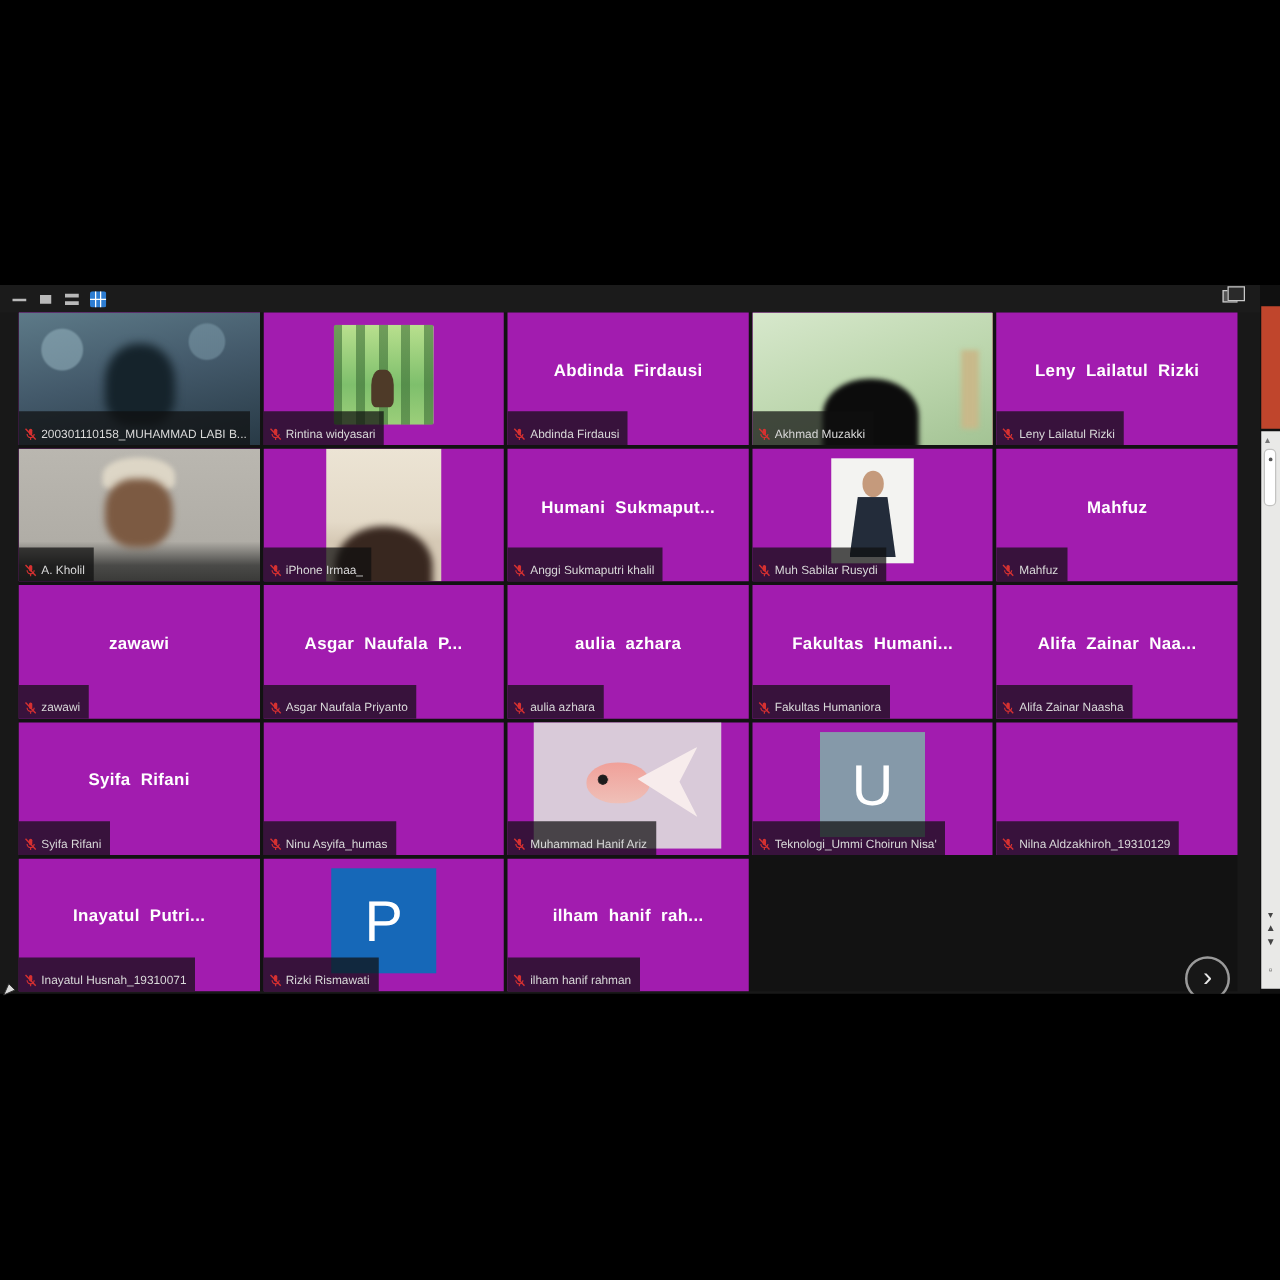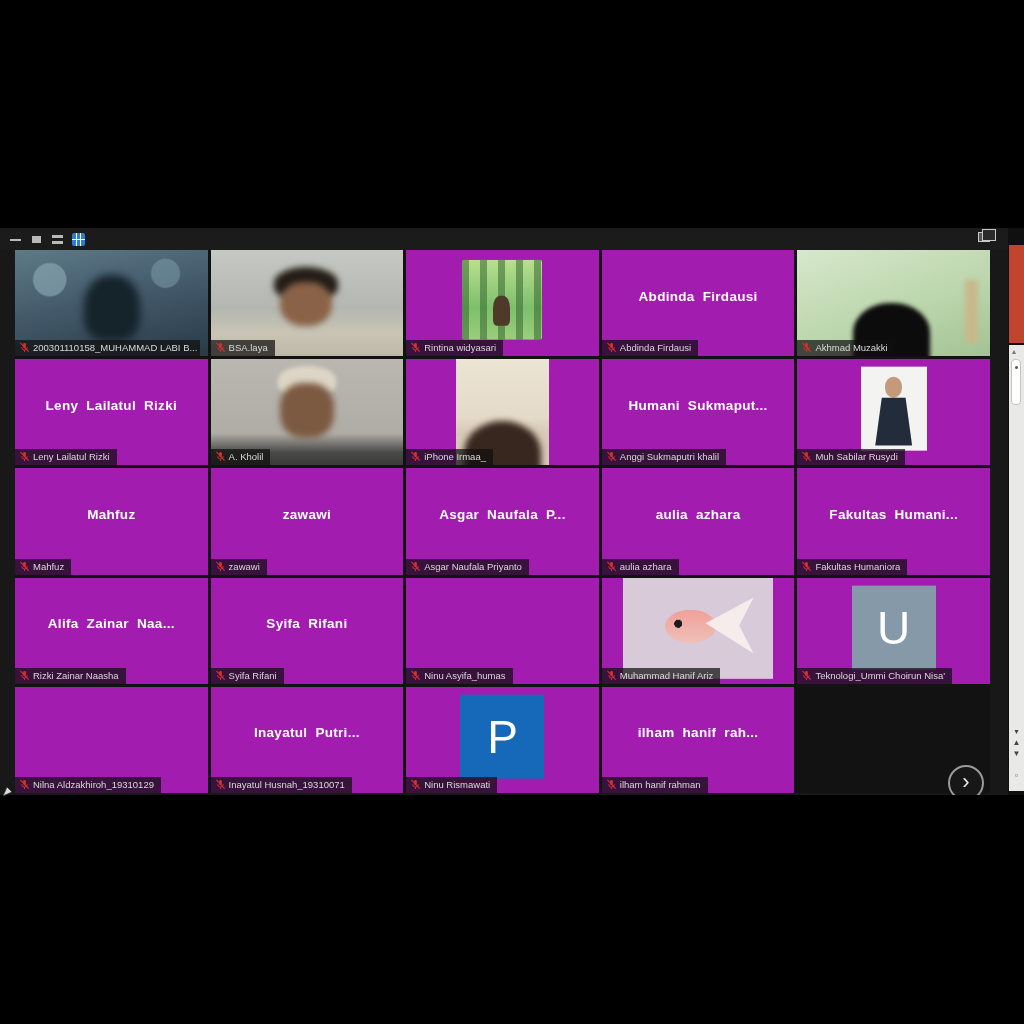--- a/index.html
+++ b/index.html
@@ -24,21 +24,21 @@
   .ic-cascade::after{content:'';position:absolute;left:3px;top:-4px;width:12px;height:10px;border:1px solid #c9c9c9;background:#2a2a2a;}
 
   
   .grid{position:absolute;left:15px;right:18px;top:22px;bottom:2px;display:grid;
     grid-template-columns:repeat(5,1fr);grid-auto-rows:1fr;gap:3px;background:#121212;}
   .tile{position:relative;background:#a21caf;overflow:hidden;}
   .tile.active{box-shadow:inset 0 0 0 2px #dede7a;}
   .center-name{position:absolute;inset:0 0 14px 0;display:flex;align-items:center;justify-content:center;
     color:#fff;font-weight:bold;font-size:13.5px;word-spacing:4px;letter-spacing:.3px;text-align:center;padding:0 8px;}
   .name-tag{position:absolute;left:0;bottom:0;display:flex;align-items:center;gap:3px;
-    background:rgba(15,15,15,.72);color:#d9d9d9;font-size:9.5px;line-height:11px;padding:2px 7px 3px 4px;
+    background:rgba(15,15,15,.72);color:#d9d9d9;font-size:9.5px;line-height:11px;padding:13px 7px 3px 4px;
     max-width:96%;white-space:nowrap;overflow:hidden;z-index:4;}
   .mic{width:11px;height:11px;flex:0 0 auto;}
 
   
   .video{position:absolute;inset:0;}
   .video::before,.video::after{content:'';position:absolute;}
 
   .video.labib{background:
     radial-gradient(circle at 18% 28%, rgba(150,180,192,.55) 0 9%, transparent 10%),
     radial-gradient(circle at 78% 22%, rgba(130,160,175,.5) 0 8%, transparent 9%),
@@ -117,32 +117,20 @@
             <svg class="mic" viewBox="0 0 14 14">
               <rect x="5.3" y="1.2" width="3.4" height="6.6" rx="1.7" fill="#d63131"></rect>
               <path d="M3.4 6.6 a3.6 3.6 0 0 0 7.2 0" fill="none" stroke="#d63131" stroke-width="1.2"></path>
               <line x1="7" y1="10.3" x2="7" y2="12.8" stroke="#d63131" stroke-width="1.2"></line>
               <line x1="1.8" y1="1.2" x2="12.2" y2="12.2" stroke="#d63131" stroke-width="1.4"></line>
             </svg>
             <span>200301110158_MUHAMMAD LABI B...</span>
           </div>
         </div>
         <div class="tile">
-          <div class="video bsa"></div>
-          <div class="name-tag">
-            <svg class="mic" viewBox="0 0 14 14">
-              <rect x="5.3" y="1.2" width="3.4" height="6.6" rx="1.7" fill="#d63131"></rect>
-              <path d="M3.4 6.6 a3.6 3.6 0 0 0 7.2 0" fill="none" stroke="#d63131" stroke-width="1.2"></path>
-              <line x1="7" y1="10.3" x2="7" y2="12.8" stroke="#d63131" stroke-width="1.2"></line>
-              <line x1="1.8" y1="1.2" x2="12.2" y2="12.2" stroke="#d63131" stroke-width="1.4"></line>
-            </svg>
-            <span>BSA.laya</span>
-          </div>
-        </div>
-        <div class="tile">
           <div class="avatar forest"></div>
           <div class="name-tag">
             <svg class="mic" viewBox="0 0 14 14">
               <rect x="5.3" y="1.2" width="3.4" height="6.6" rx="1.7" fill="#d63131"></rect>
               <path d="M3.4 6.6 a3.6 3.6 0 0 0 7.2 0" fill="none" stroke="#d63131" stroke-width="1.2"></path>
               <line x1="7" y1="10.3" x2="7" y2="12.8" stroke="#d63131" stroke-width="1.2"></line>
               <line x1="1.8" y1="1.2" x2="12.2" y2="12.2" stroke="#d63131" stroke-width="1.4"></line>
             </svg>
             <span>Rintina widyasari</span>
           </div>
@@ -293,21 +281,21 @@
         </div>
         <div class="tile">
           <div class="center-name">Alifa Zainar Naa...</div>
           <div class="name-tag">
             <svg class="mic" viewBox="0 0 14 14">
               <rect x="5.3" y="1.2" width="3.4" height="6.6" rx="1.7" fill="#d63131"></rect>
               <path d="M3.4 6.6 a3.6 3.6 0 0 0 7.2 0" fill="none" stroke="#d63131" stroke-width="1.2"></path>
               <line x1="7" y1="10.3" x2="7" y2="12.8" stroke="#d63131" stroke-width="1.2"></line>
               <line x1="1.8" y1="1.2" x2="12.2" y2="12.2" stroke="#d63131" stroke-width="1.4"></line>
             </svg>
-            <span>Rizki Zainar Naasha</span>
+            <span>Alifa Zainar Naasha</span>
           </div>
         </div>
         <div class="tile">
           <div class="center-name">Syifa Rifani</div>
           <div class="name-tag">
             <svg class="mic" viewBox="0 0 14 14">
               <rect x="5.3" y="1.2" width="3.4" height="6.6" rx="1.7" fill="#d63131"></rect>
               <path d="M3.4 6.6 a3.6 3.6 0 0 0 7.2 0" fill="none" stroke="#d63131" stroke-width="1.2"></path>
               <line x1="7" y1="10.3" x2="7" y2="12.8" stroke="#d63131" stroke-width="1.2"></line>
               <line x1="1.8" y1="1.2" x2="12.2" y2="12.2" stroke="#d63131" stroke-width="1.4"></line>
@@ -375,21 +363,21 @@
         </div>
         <div class="tile">
           <div class="avatar letter" style="background: rgb(22, 104, 184);">P</div>
           <div class="name-tag">
             <svg class="mic" viewBox="0 0 14 14">
               <rect x="5.3" y="1.2" width="3.4" height="6.6" rx="1.7" fill="#d63131"></rect>
               <path d="M3.4 6.6 a3.6 3.6 0 0 0 7.2 0" fill="none" stroke="#d63131" stroke-width="1.2"></path>
               <line x1="7" y1="10.3" x2="7" y2="12.8" stroke="#d63131" stroke-width="1.2"></line>
               <line x1="1.8" y1="1.2" x2="12.2" y2="12.2" stroke="#d63131" stroke-width="1.4"></line>
             </svg>
-            <span>Ninu Rismawati</span>
+            <span>Rizki Rismawati</span>
           </div>
         </div>
         <div class="tile">
           <div class="center-name">ilham hanif rah...</div>
           <div class="name-tag">
             <svg class="mic" viewBox="0 0 14 14">
               <rect x="5.3" y="1.2" width="3.4" height="6.6" rx="1.7" fill="#d63131"></rect>
               <path d="M3.4 6.6 a3.6 3.6 0 0 0 7.2 0" fill="none" stroke="#d63131" stroke-width="1.2"></path>
               <line x1="7" y1="10.3" x2="7" y2="12.8" stroke="#d63131" stroke-width="1.2"></line>
               <line x1="1.8" y1="1.2" x2="12.2" y2="12.2" stroke="#d63131" stroke-width="1.4"></line>

